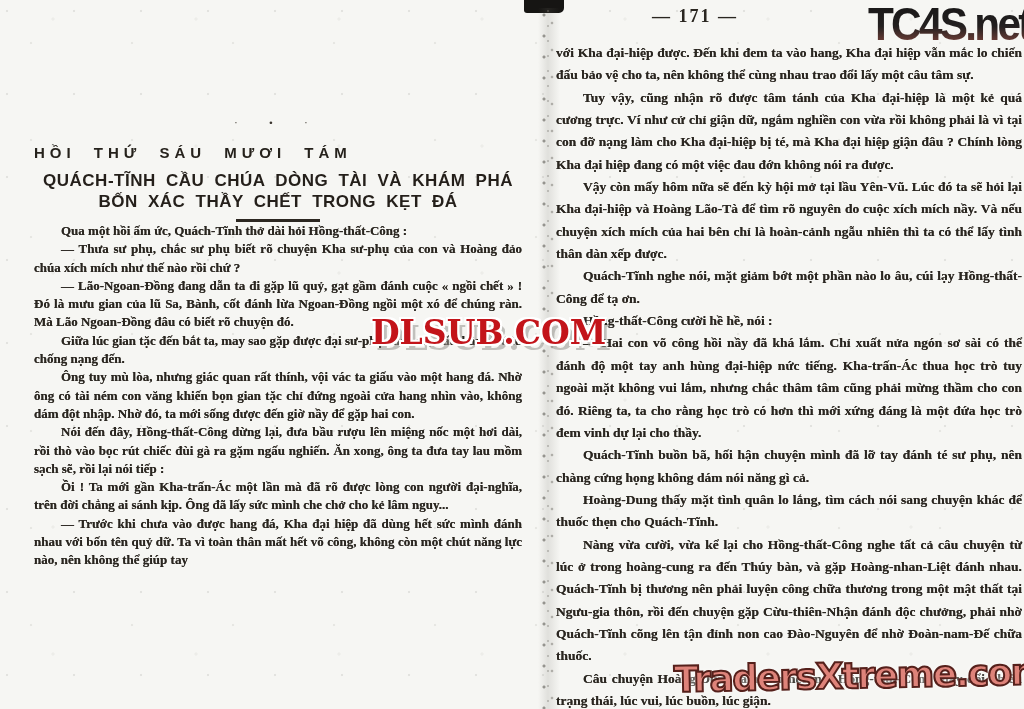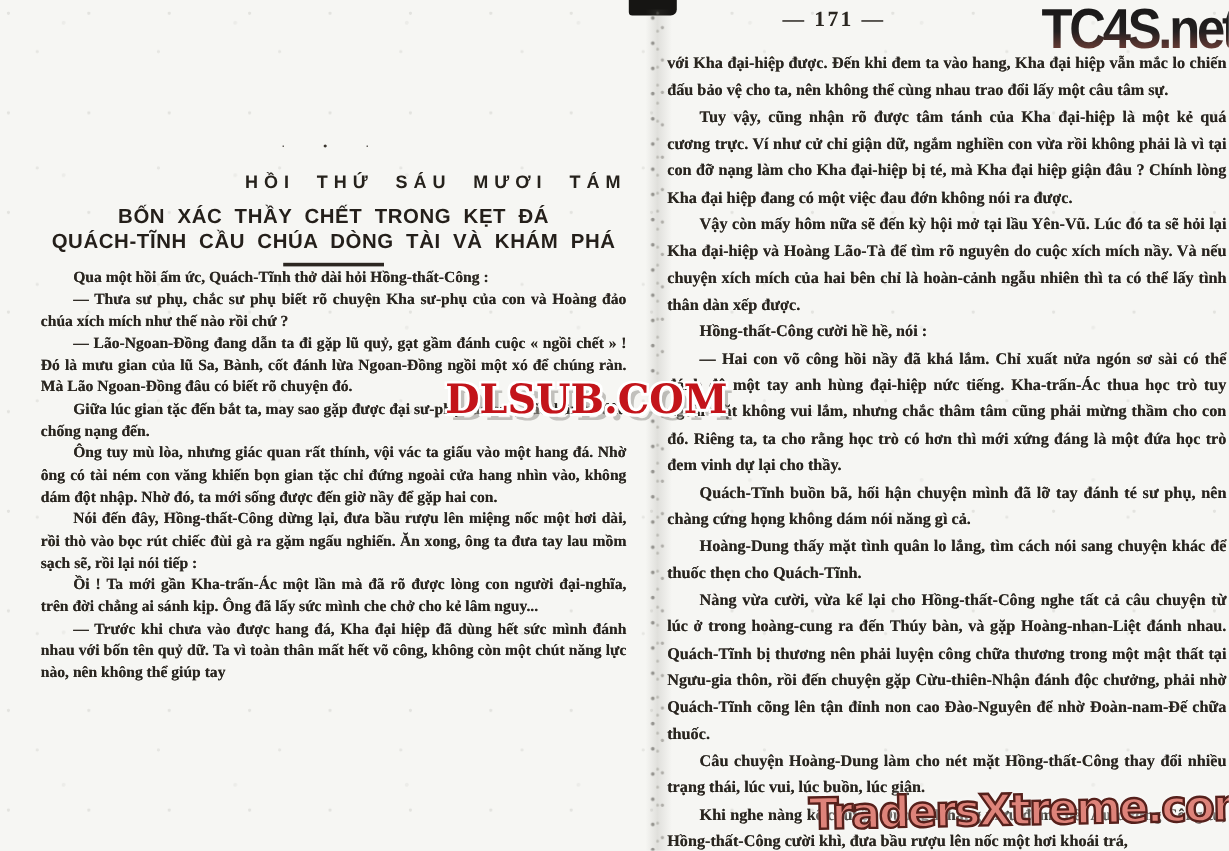--- a/index.html
+++ b/index.html
@@ -33,21 +33,21 @@
     background-size:22px 100%, 22px 21px, 22px 27px, 22px 15px;
   }
 
   
   .left-page{position:absolute;left:34px;top:118px;width:488px;}
   .ornament{
     text-align:center;font-size:9px;letter-spacing:14px;color:#3a352e;
     font-family:"DejaVu Sans", sans-serif;
   }
   .chapter-number{
-    margin-top:16px;text-align:right;
+    margin-top:16px;text-align:left;
     font-family:"Liberation Sans", sans-serif;font-weight:bold;
     font-size:15px;letter-spacing:5px;word-spacing:9px;color:#26221c;
   }
   .chapter-title{
     margin-top:9px;text-align:center;
     font-family:"Liberation Sans", sans-serif;font-weight:bold;
     font-size:17px;line-height:21px;letter-spacing:.5px;word-spacing:5px;color:#241f1a;
   }
   .title-rule{
     width:84px;border:0;border-top:3px solid #2c2721;margin:7px auto 0 auto;
@@ -106,42 +106,43 @@
 
 <div class="scan">
 
   <div class="spine-top"></div>
   <div class="gutter"></div>
 
   <div class="left-page">
     <div class="ornament">· • ·</div>
     <div class="chapter-number">HỒI THỨ SÁU MƯƠI TÁM</div>
     <div class="chapter-title">
+      <div>QUÁCH-TĨNH CẦU CHÚA DÒNG TÀI VÀ KHÁM PHÁ</div>
       <div>BỐN XÁC THẦY CHẾT TRONG KẸT ĐÁ</div>
-      <div>QUÁCH-TĨNH CẦU CHÚA DÒNG TÀI VÀ KHÁM PHÁ</div>
     </div>
     <hr class="title-rule">
     <div class="page-body">
       <p>Qua một hồi ấm ức, Quách-Tĩnh thở dài hỏi Hồng-thất-Công :</p>
       <p>— Thưa sư phụ, chắc sư phụ biết rõ chuyện Kha sư-phụ của con và Hoàng đảo chúa xích mích như thế nào rồi chứ ?</p>
       <p>— Lão-Ngoan-Đồng đang dẫn ta đi gặp lũ quỷ, gạt gầm đánh cuộc « ngồi chết » ! Đó là mưu gian của lũ Sa, Bành, cốt đánh lừa Ngoan-Đồng ngồi một xó để chúng ràn. Mà Lão Ngoan-Đồng đâu có biết rõ chuyện đó.</p>
       <p>Giữa lúc gian tặc đến bắt ta, may sao gặp được đại sư-phụ của con, bất thần từ đâu chống nạng đến.</p>
       <p>Ông tuy mù lòa, nhưng giác quan rất thính, vội vác ta giấu vào một hang đá. Nhờ ông có tài ném con văng khiến bọn gian tặc chỉ đứng ngoài cửa hang nhìn vào, không dám đột nhập. Nhờ đó, ta mới sống được đến giờ nầy để gặp hai con.</p>
       <p>Nói đến đây, Hồng-thất-Công dừng lại, đưa bầu rượu lên miệng nốc một hơi dài, rồi thò vào bọc rút chiếc đùi gà ra gặm ngấu nghiến. Ăn xong, ông ta đưa tay lau mồm sạch sẽ, rồi lại nói tiếp :</p>
       <p>Ồi ! Ta mới gần Kha-trấn-Ác một lần mà đã rõ được lòng con người đại-nghĩa, trên đời chẳng ai sánh kịp. Ông đã lấy sức mình che chở cho kẻ lâm nguy...</p>
       <p>— Trước khi chưa vào được hang đá, Kha đại hiệp đã dùng hết sức mình đánh nhau với bốn tên quỷ dữ. Ta vì toàn thân mất hết võ công, không còn một chút năng lực nào, nên không thể giúp tay</p>
     </div>
   </div>
 
   <div class="right-page">
     <div class="page-number">— 171 —</div>
     <div class="page-body">
       <p class="no-indent">với Kha đại-hiệp được. Đến khi đem ta vào hang, Kha đại hiệp vẫn mắc lo chiến đấu bảo vệ cho ta, nên không thể cùng nhau trao đổi lấy một câu tâm sự.</p>
       <p>Tuy vậy, cũng nhận rõ được tâm tánh của Kha đại-hiệp là một kẻ quá cương trực. Ví như cử chỉ giận dữ, ngắm nghiền con vừa rồi không phải là vì tại con đỡ nạng làm cho Kha đại-hiệp bị té, mà Kha đại hiệp giận đâu ? Chính lòng Kha đại hiệp đang có một việc đau đớn không nói ra được.</p>
       <p>Vậy còn mấy hôm nữa sẽ đến kỳ hội mở tại lầu Yên-Vũ. Lúc đó ta sẽ hỏi lại Kha đại-hiệp và Hoàng Lão-Tà để tìm rõ nguyên do cuộc xích mích nầy. Và nếu chuyện xích mích của hai bên chỉ là hoàn-cảnh ngẫu nhiên thì ta có thể lấy tình thân dàn xếp được.</p>
+      <p>Quách-Tĩnh nghe nói, mặt giảm bớt một phần nào lo âu, cúi lạy Hồng-thất-Công để tạ ơn.</p>
       <p>Hồng-thất-Công cười hề hề, nói :</p>
       <p>— Hai con võ công hồi nầy đã khá lắm. Chỉ xuất nửa ngón sơ sài có thể đánh độ một tay anh hùng đại-hiệp nức tiếng. Kha-trấn-Ác thua học trò tuy ngoài mặt không vui lắm, nhưng chắc thâm tâm cũng phải mừng thầm cho con đó. Riêng ta, ta cho rằng học trò có hơn thì mới xứng đáng là một đứa học trò đem vinh dự lại cho thầy.</p>
       <p>Quách-Tĩnh buồn bã, hối hận chuyện mình đã lỡ tay đánh té sư phụ, nên chàng cứng họng không dám nói năng gì cả.</p>
       <p>Hoàng-Dung thấy mặt tình quân lo lắng, tìm cách nói sang chuyện khác để thuốc thẹn cho Quách-Tĩnh.</p>
       <p>Nàng vừa cười, vừa kể lại cho Hồng-thất-Công nghe tất cả câu chuyện từ lúc ở trong hoàng-cung ra đến Thúy bàn, và gặp Hoàng-nhan-Liệt đánh nhau. Quách-Tĩnh bị thương nên phải luyện công chữa thương trong một mật thất tại Ngưu-gia thôn, rồi đến chuyện gặp Cừu-thiên-Nhận đánh độc chưởng, phải nhờ Quách-Tĩnh cõng lên tận đỉnh non cao Đào-Nguyên để nhờ Đoàn-nam-Đế chữa thuốc.</p>
       <p>Câu chuyện Hoàng-Dung làm cho nét mặt Hồng-thất-Công thay đổi nhiều trạng thái, lúc vui, lúc buồn, lúc giận.</p>
       <p>Khi nghe nàng kể chuyện Dương-Khang mưu đâm chết Âu-dương Công tử, Hồng-thất-Công cười khì, đưa bầu rượu lên nốc một hơi khoái trá,</p>
     </div>
   </div>
 

